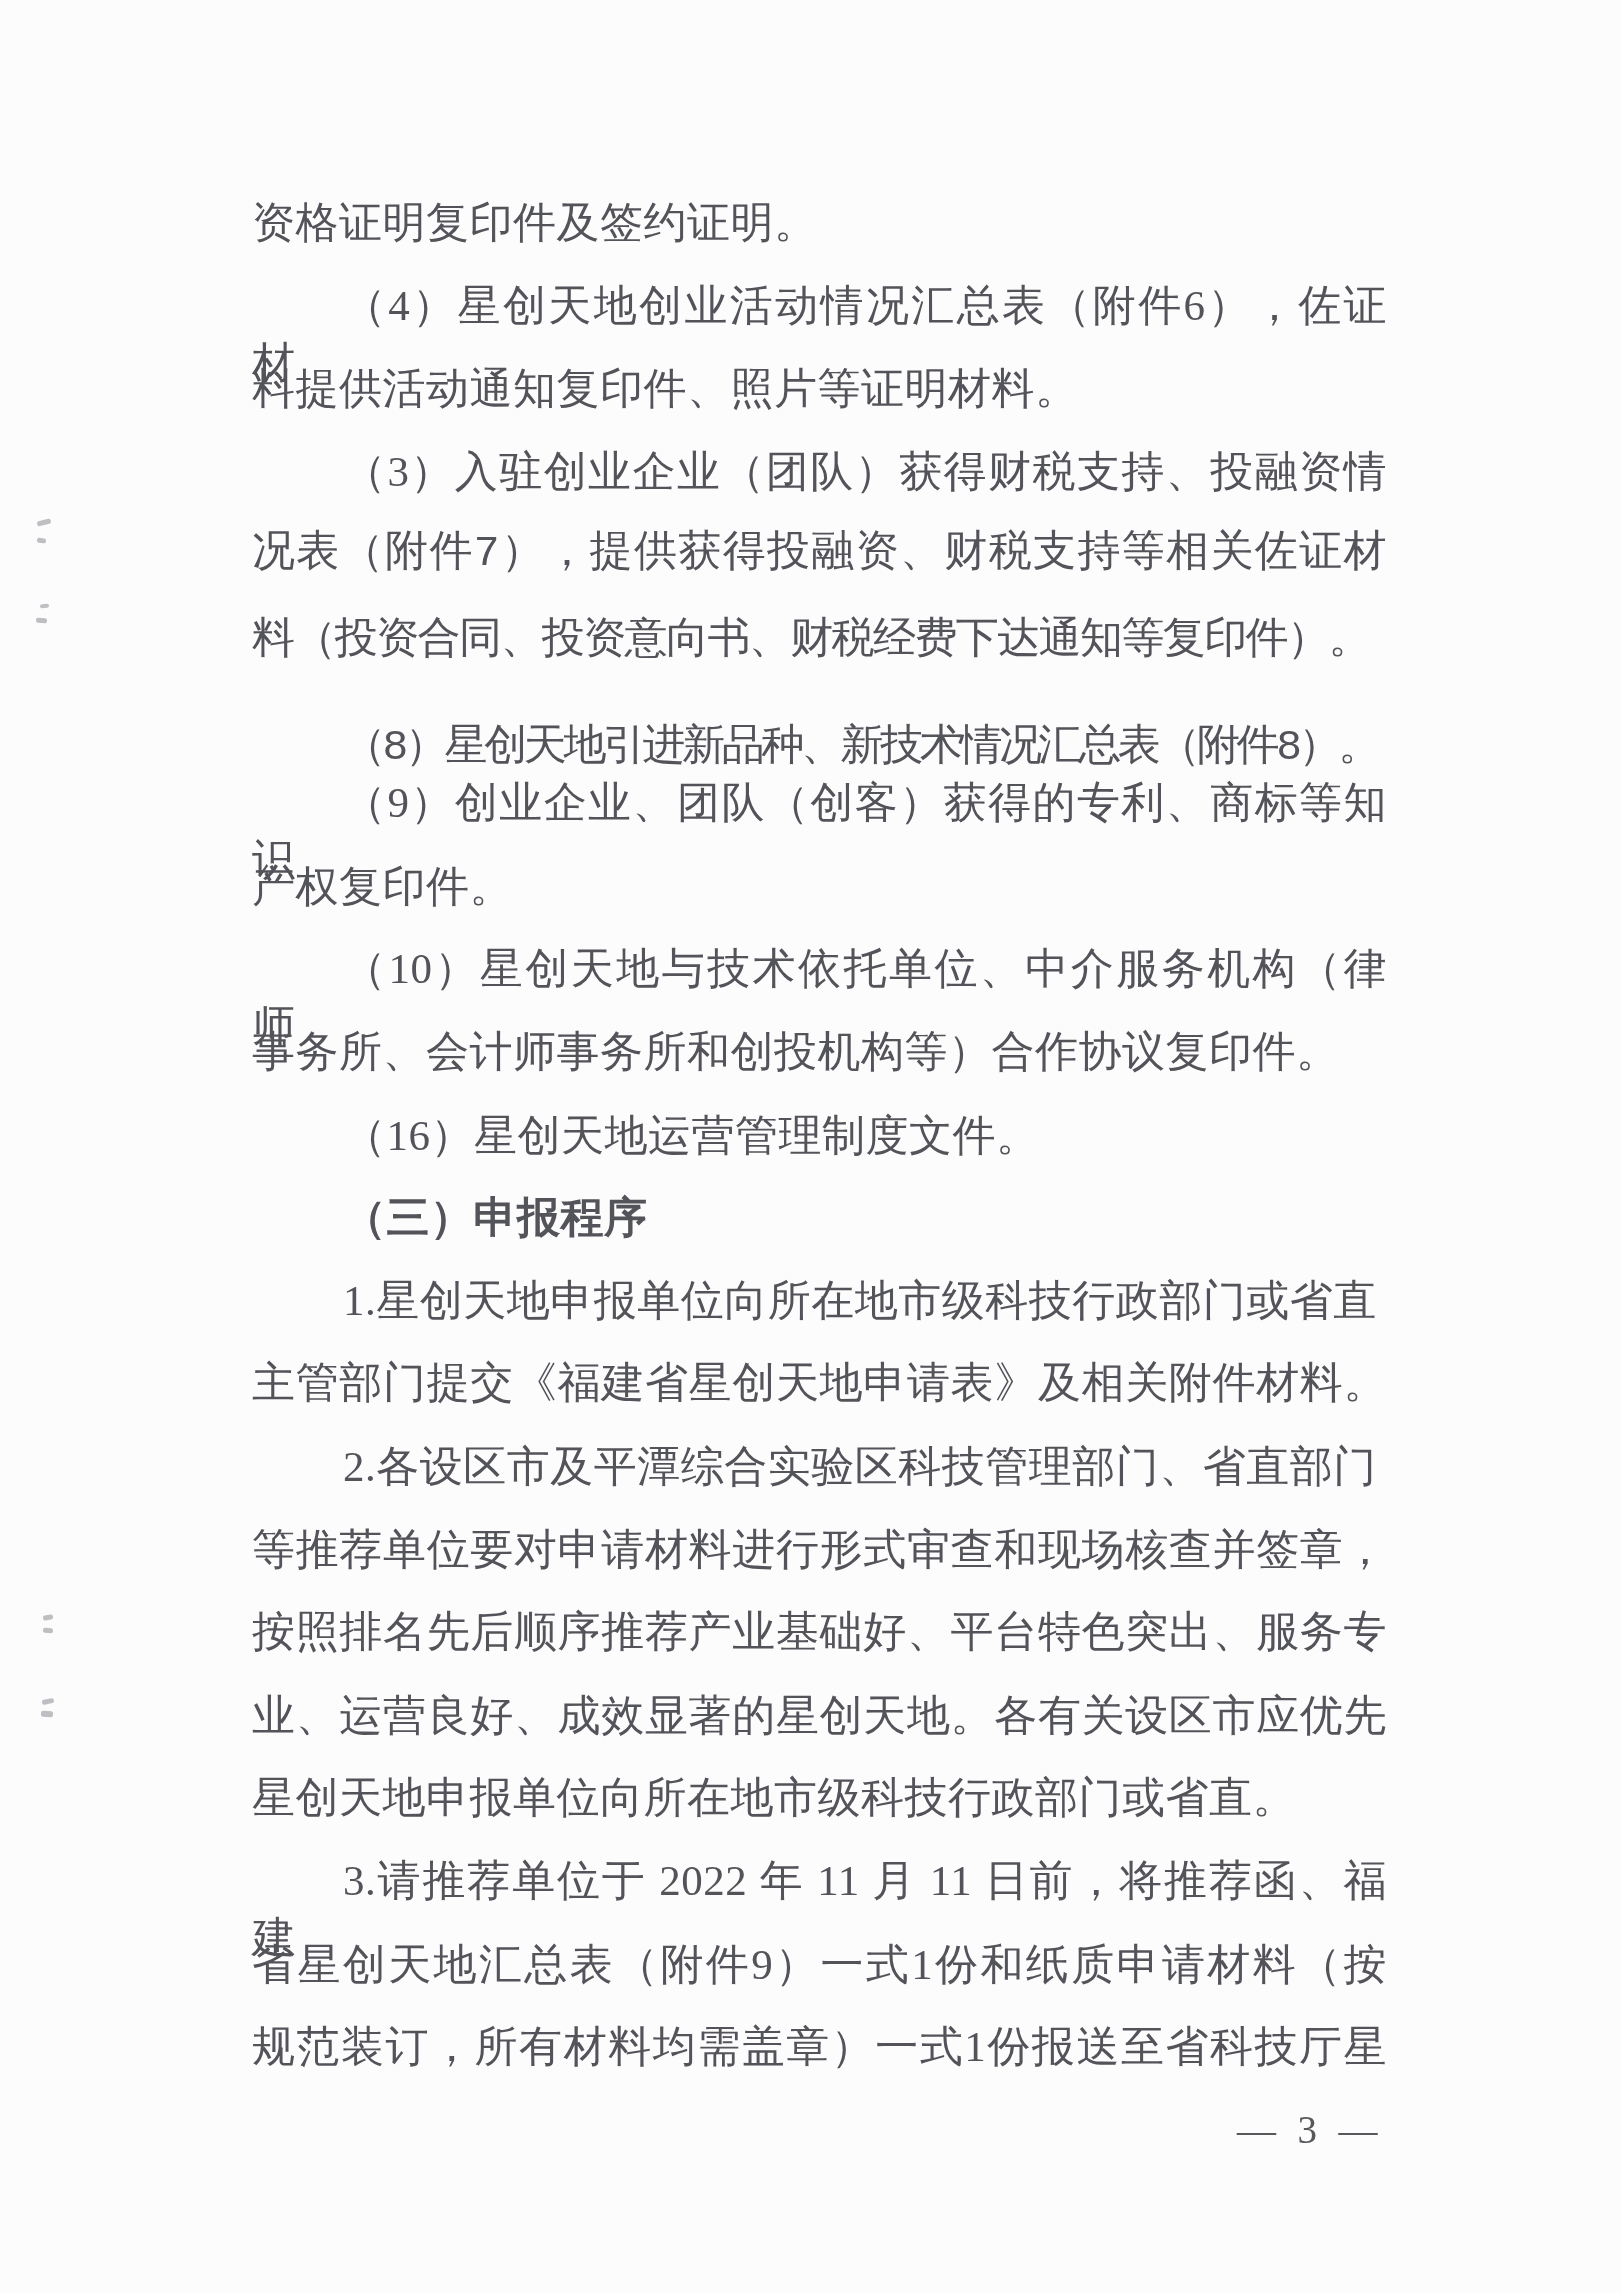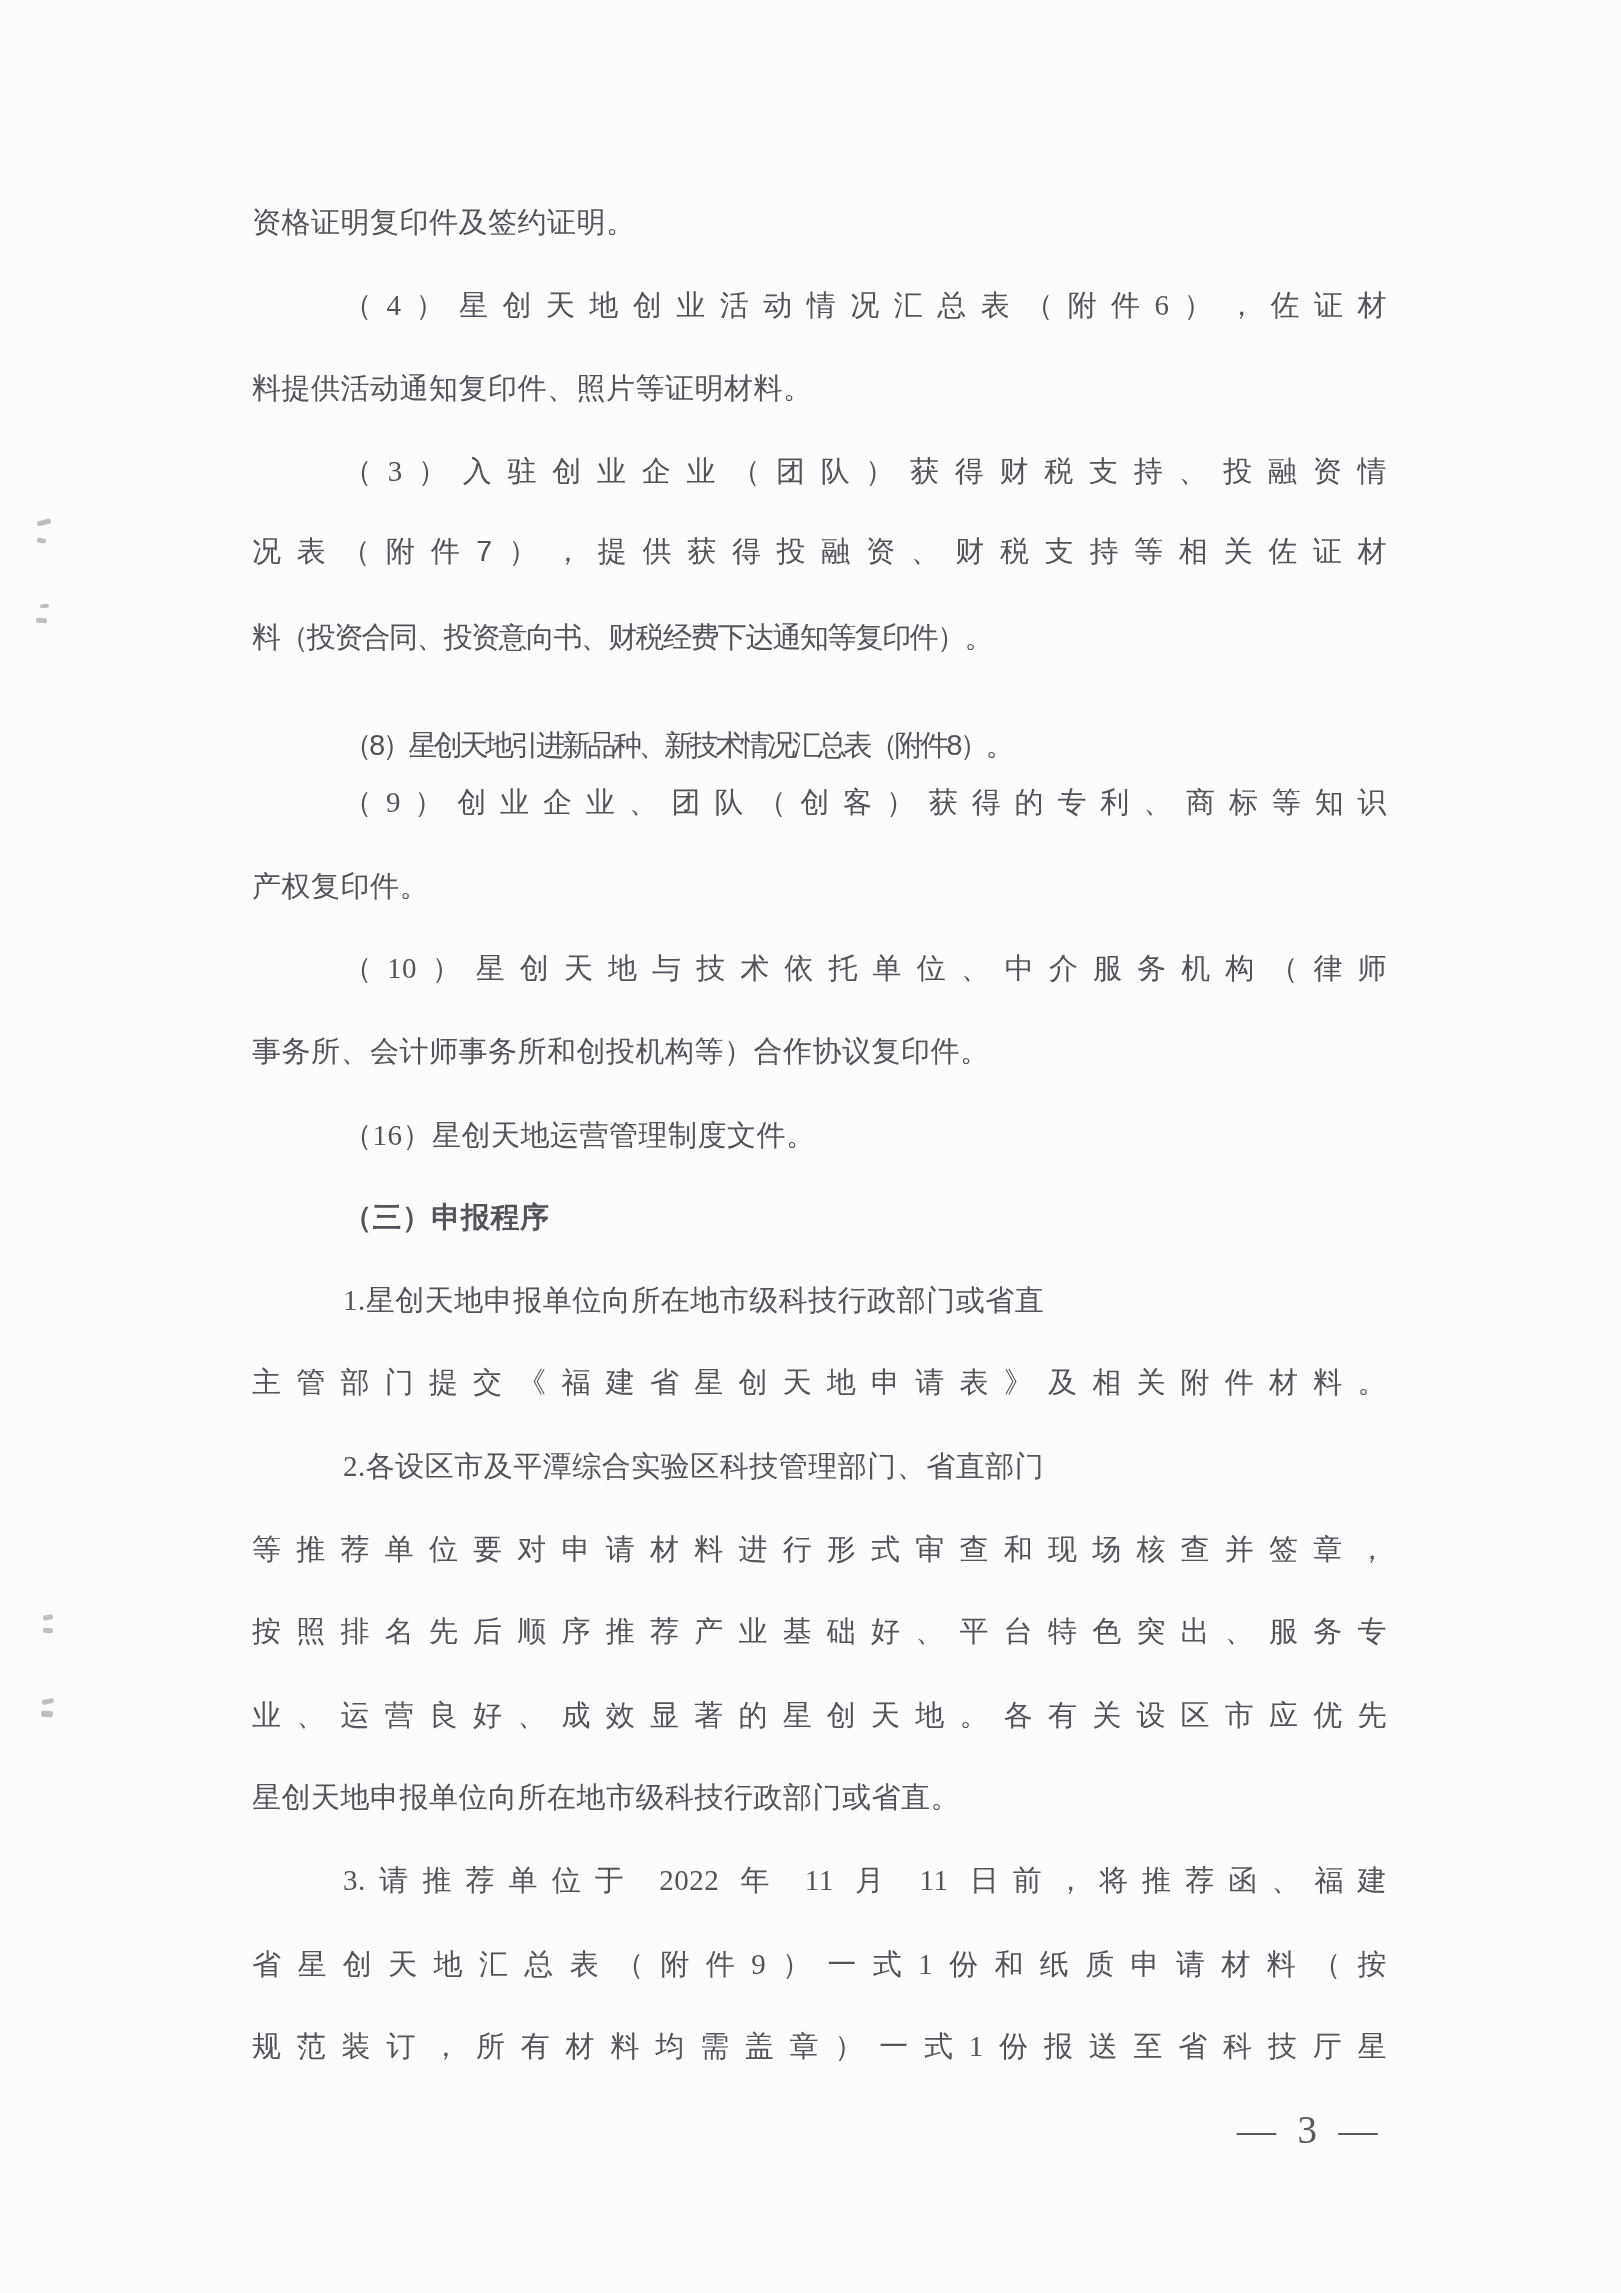--- a/index.html
+++ b/index.html
@@ -13,21 +13,21 @@
   }
   .textblock{
     position:absolute;
     left:252px;top:194px;
     width:1135px;
   }
   .line{
     position:absolute;
     left:0;width:1135px;
     height:57px;line-height:57px;
-    font-size:29px;
+    font-size:43px;
     color:var(--ink,#53535a);
     font-weight:normal;
     white-space:nowrap;
     letter-spacing:0.5px;
   }
   .line.justify{
     white-space:normal;
     text-align:justify;
     text-align-last:justify;
   }

